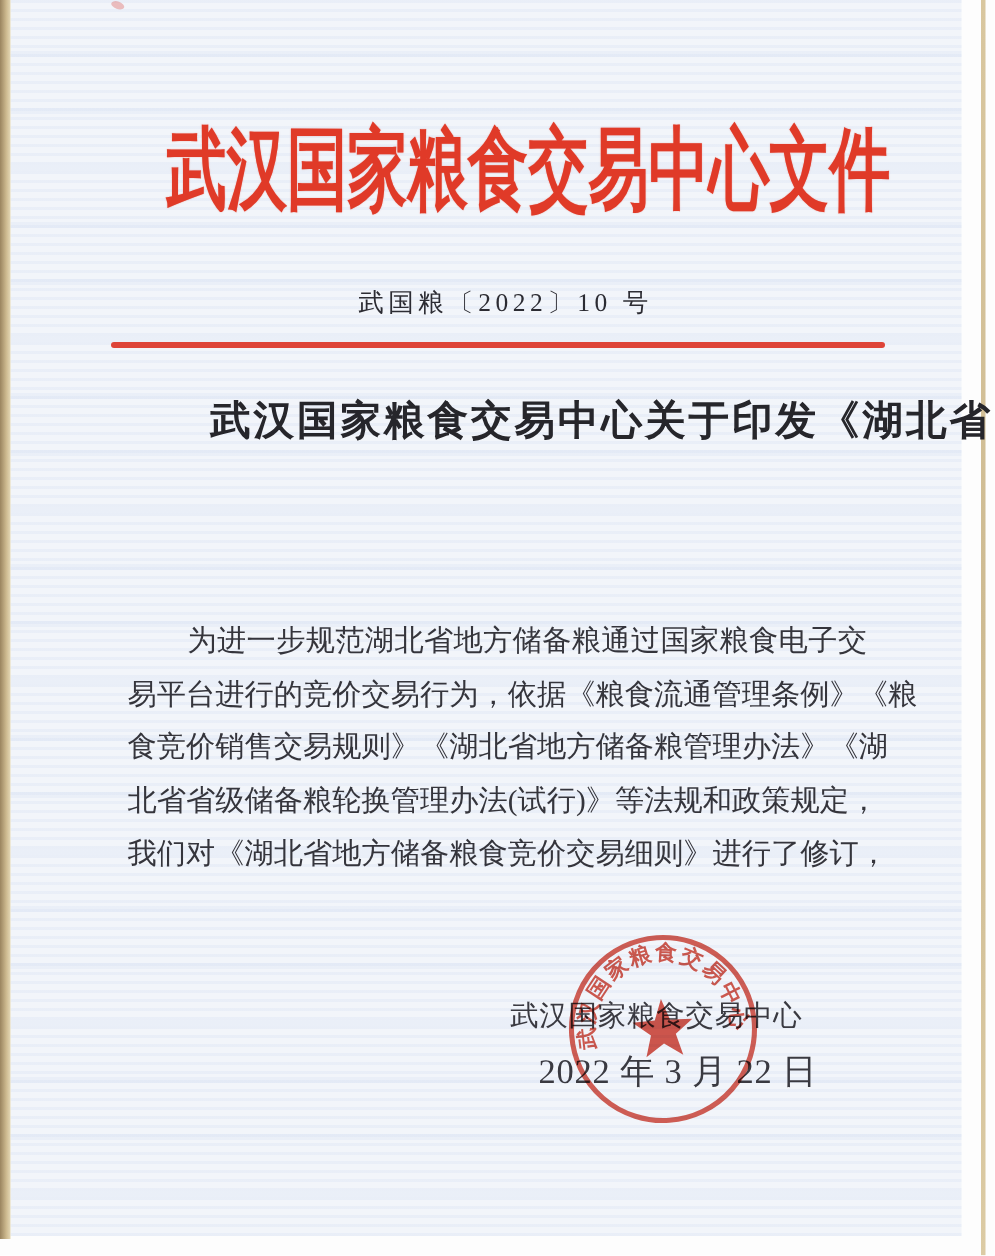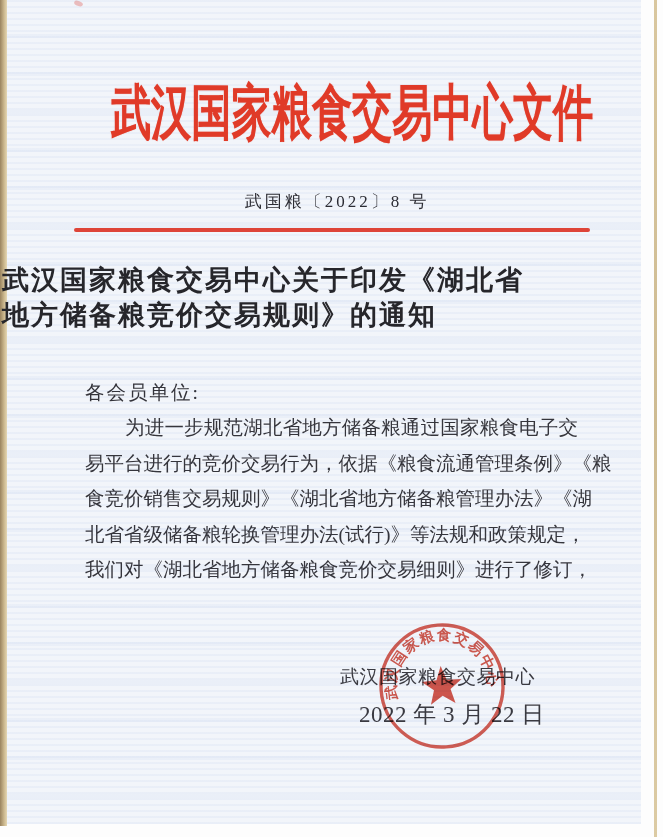--- a/index.html
+++ b/index.html
@@ -39,21 +39,21 @@
   .doc-number{
     position:absolute;left:12px;top:190px;width:650px;
     text-align:center;font-size:17px;color:#2c2c33;letter-spacing:3px;
   }
   .red-rule{
     position:absolute;left:74px;top:228px;width:516px;height:4px;
     background:#de4438;border-radius:2px;
   }
   .notice-title{
     position:absolute;left:2px;top:263px;width:660px;
-    text-align:left;font-weight:700;color:#26262b;
+    text-align:right;font-weight:700;color:#26262b;
     font-size:27px;line-height:35px;letter-spacing:2px;
   }
   .salutation{
     position:absolute;left:85px;top:379px;
     font-size:19.5px;color:#33333a;letter-spacing:2px;
   }
   .body-paragraph{
     position:absolute;left:85px;top:416px;width:493px;
     color:#35353c;font-size:19.5px;
   }
@@ -80,30 +80,28 @@
 <body>
 
 <div id="canvas">
   <div class="paper"></div>
   <div class="binding-strip"></div>
   <div class="scanline-right"></div>
   <div class="ink-dot"></div>
 
   <div class="letterhead">武汉国家粮食交易中心文件</div>
 
-  <div class="doc-number">武国粮〔2022〕8 号</div>
+  <div class="doc-number">武国粮〔2022〕10 号</div>
 
   <div class="red-rule"></div>
 
   <div class="notice-title">
     <div>武汉国家粮食交易中心关于印发《湖北省</div>
-    <div>地方储备粮竞价交易规则》的通知</div>
   </div>
 
-  <div class="salutation">各会员单位:</div>
 
   <div class="body-paragraph">
     <div class="body-line indent" data-justify="">
         <span>为</span>
         <span>进</span>
         <span>一</span>
         <span>步</span>
         <span>规</span>
         <span>范</span>
         <span>湖</span>

